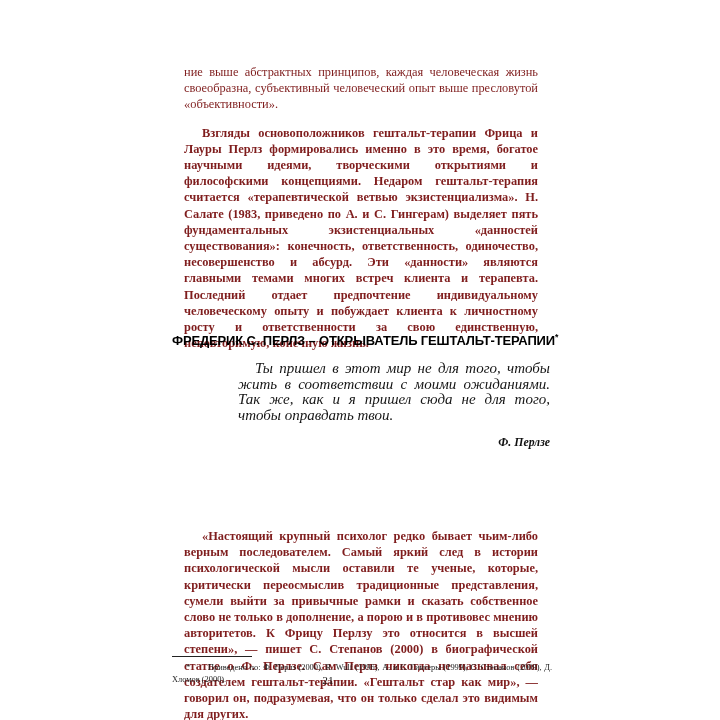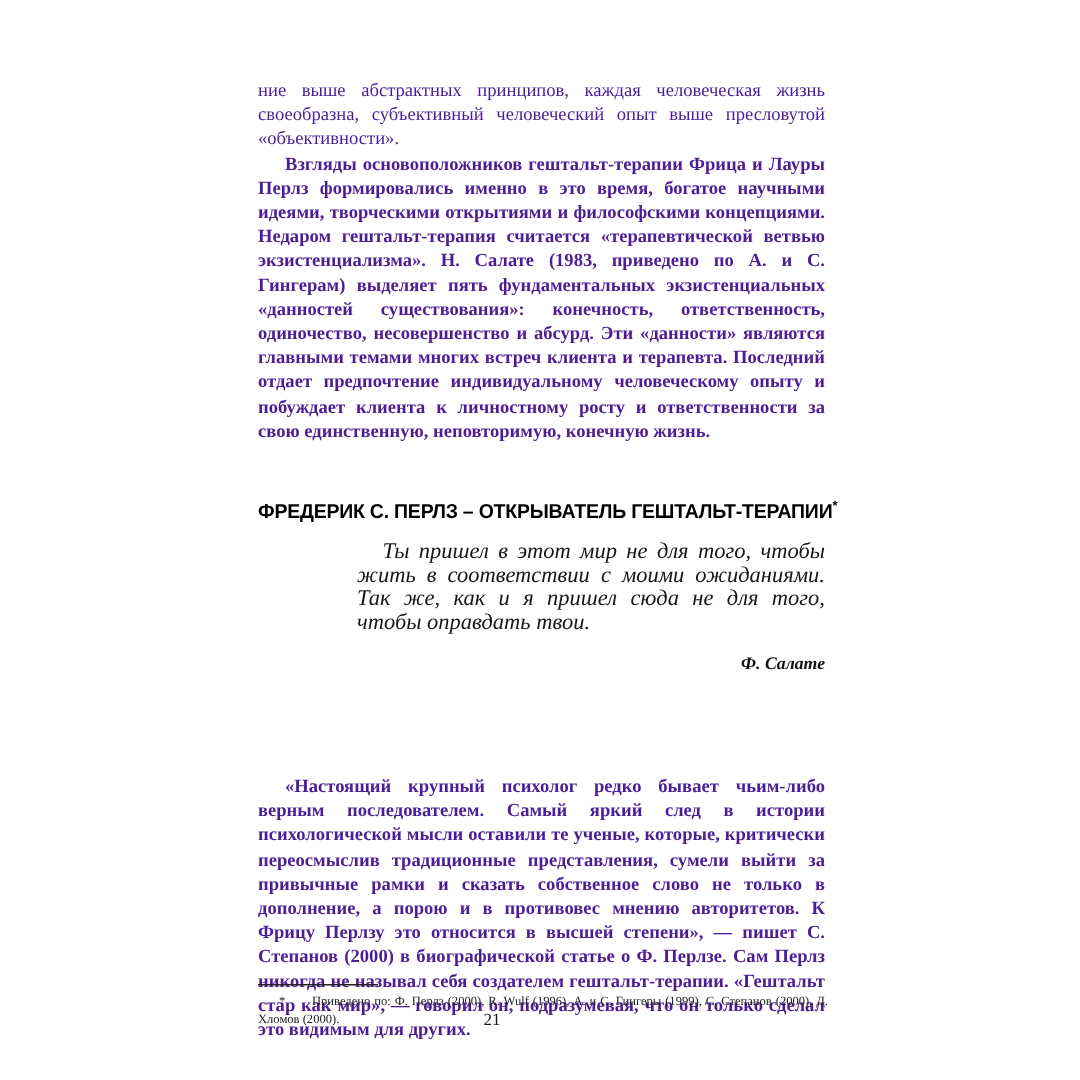--- a/index.html
+++ b/index.html
@@ -29,23 +29,23 @@
     top: 52px;
     width: 378px;
   }
 
   
   .para {
     font-size: 12.4px;
     line-height: 16.2px;
     text-align: justify;
     text-justify: inter-word;
-    margin: 0;
+    margin: 12px;
     hyphens: manual;
-    color: #4c1d95;
+    color: #7f1d1d;
   }
   .para.indent {
     text-indent: 18px;
     font-weight: bold;
   }
   .para + .para {
     margin-top: 0;
   }
 
   
@@ -152,21 +152,21 @@
 
   <div class="content">
     <p class="para">ние выше абстрактных принципов, каждая человеческая жизнь своеобразна, субъективный человеческий опыт выше пресловутой «объективности».</p>
     <p class="para indent">Взгляды основоположников гештальт-терапии Фрица и Лауры Перлз формировались именно в это время, богатое научными идеями, творческими открытиями и философскими концепциями. Недаром гештальт-терапия считается «терапевтической ветвью экзистенциализма». Н. Салате (1983, приведено по А. и С. Гингерам) выделяет пять фундаментальных экзистенциальных «данностей существования»: конечность, ответственность, одиночество, несовершенство и абсурд. Эти «данности» являются главными темами многих встреч клиента и терапевта. Последний отдает предпочтение индивидуальному человеческому опыту и побуждает клиента к личностному росту и ответственности за свою единственную, неповторимую, конечную жизнь.</p>
   </div>
 
   <h2 class="section-heading"><span>ФРЕДЕРИК С. ПЕРЛЗ – ОТКРЫВАТЕЛЬ ГЕШТАЛЬТ-ТЕРАПИИ</span><span class="fn-mark">*</span></h2>
 
   <div class="epigraph">
     <p class="epi-para">Ты пришел в этот мир не для того, чтобы жить в соответствии с моими ожиданиями. Так же, как и я пришел сюда не для того, чтобы оправдать твои.</p>
-    <p class="epi-attrib">Ф. Салате</p>
+    <p class="epi-attrib">Ф. Перлзе</p>
   </div>
 
   <div class="lower-body">
     <p class="para indent">«Настоящий крупный психолог редко бывает чьим-либо верным последователем. Самый яркий след в истории психологической мысли оставили те ученые, которые, критически переосмыслив традиционные представления, сумели выйти за привычные рамки и сказать собственное слово не только в дополнение, а порою и в противовес мнению авторитетов. К Фрицу Перлзу это относится в высшей степени», — пишет С. Степанов (2000) в биографической статье о Ф. Перлзе. Сам Перлз никогда не называл себя создателем гештальт-терапии. «Гештальт стар как мир», — говорил он, подразумевая, что он только сделал это видимым для других.</p>
   </div>
 
   <div class="footnote-area">
     <hr class="footnote-rule">
     <p class="footnote-text"><span class="fn-star">*</span><span>Приведено по: Ф. Перлз (2000), R. Wulf (1996), А. и С. Гингеры (1999), С. Степанов (2000), Д. Хломов (2000).</span></p>
   </div>

